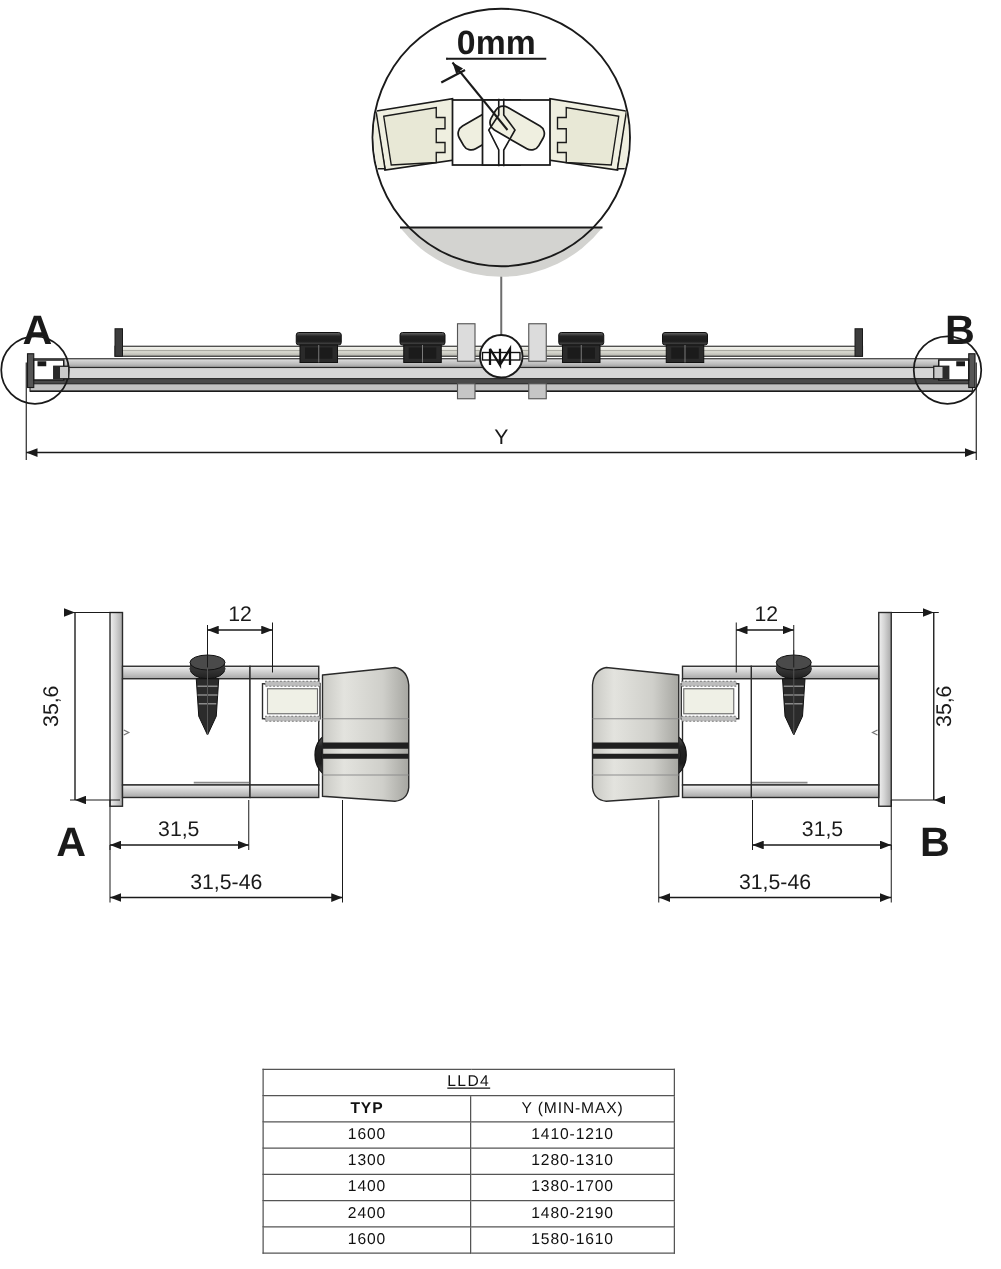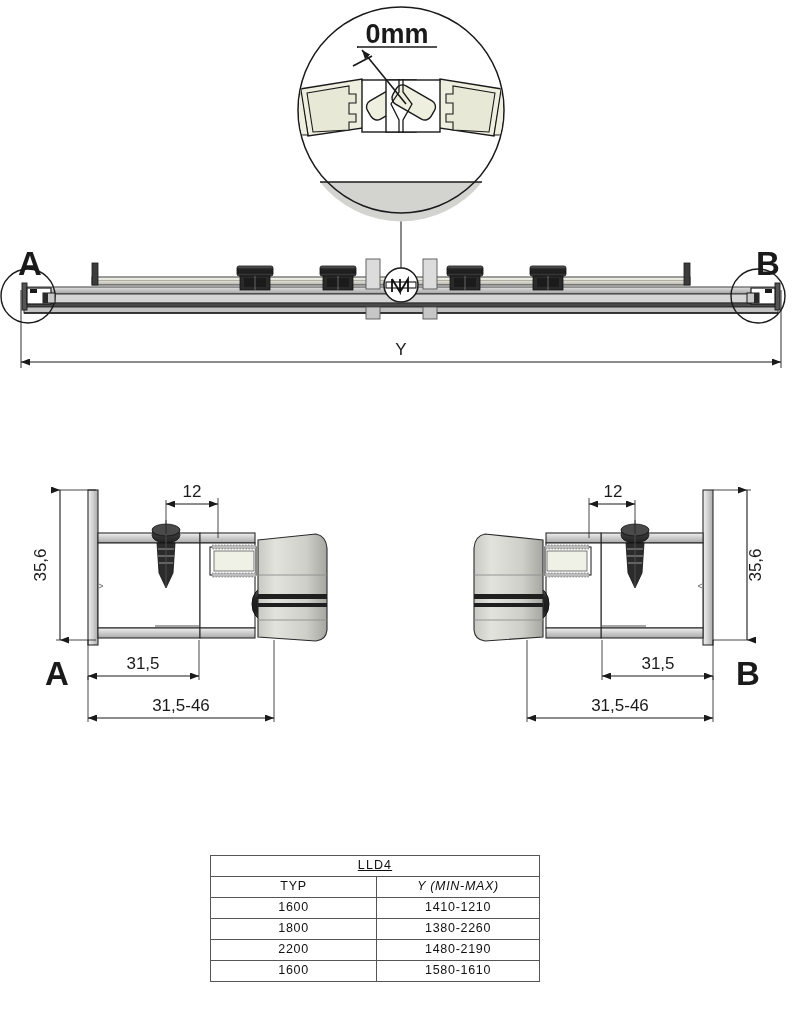--- a/index.html
+++ b/index.html
@@ -43,22 +43,22 @@
     background: #fff;
   }
   #spec-table td {
     border: 1px solid #555;
     text-align: center;
     padding: 2px 0 3px 0;
     letter-spacing: 0.7px;
     height: 15px;
     line-height: 15px;
   }
-  #spec-table .col-a { width: 50.5%; }
-  #spec-table .col-b { width: 49.5%; font-style: italic; }
+  #spec-table .col-a { width: 50.5%; font-weight: bold; }
+  #spec-table .col-b { width: 49.5%; }
   #spec-table tr.title-row td { letter-spacing: 1.1px; text-decoration: underline; }
 </style>
 </head>
 <body>
 
 <div id="sheet">
 <svg width="801" height="1015" viewBox="0 0 801 1015" xmlns="http://www.w3.org/2000/svg">
 
   <defs>
 
@@ -426,25 +426,29 @@
     </tr>
     <tr>
       <td class="col-a">TYP</td>
       <td class="col-b">Y  (MIN-MAX)</td>
     </tr>
     <tr>
       <td>1600</td>
       <td>1410-1210</td>
     </tr>
     <tr>
-      <td>1800</td>
-      <td>1380-2260</td>
-    </tr>
-    <tr>
-      <td>2200</td>
+      <td>1300</td>
+      <td>1280-1310</td>
+    </tr>
+    <tr>
+      <td>1400</td>
+      <td>1380-1700</td>
+    </tr>
+    <tr>
+      <td>2400</td>
       <td>1480-2190</td>
     </tr>
     <tr>
       <td>1600</td>
       <td>1580-1610</td>
     </tr>
   </tbody>
 </table>
 
 </body></html>

